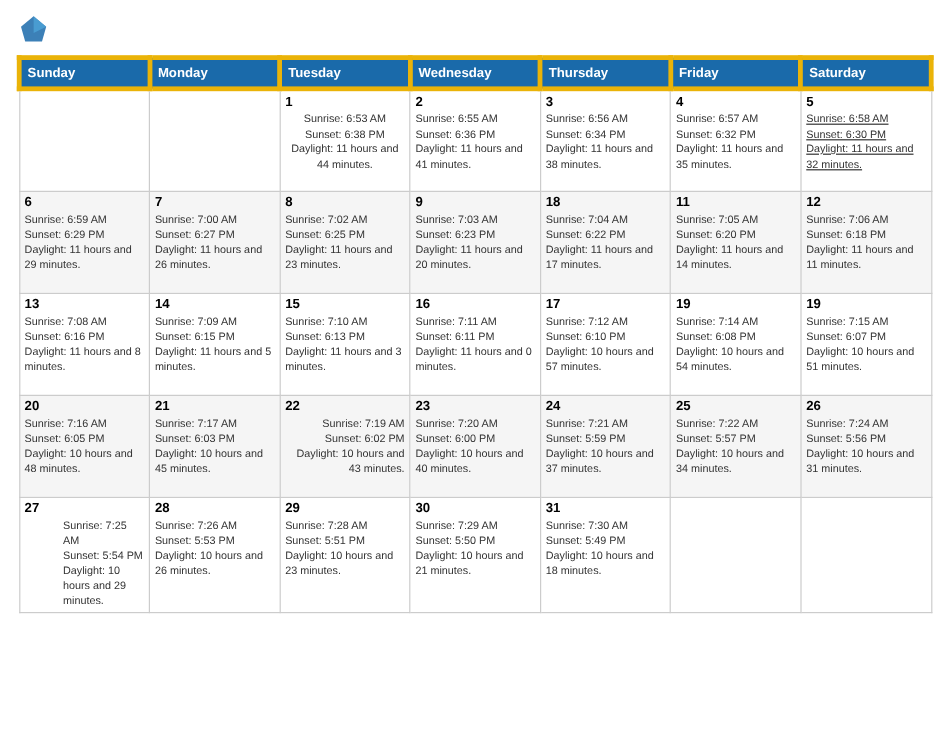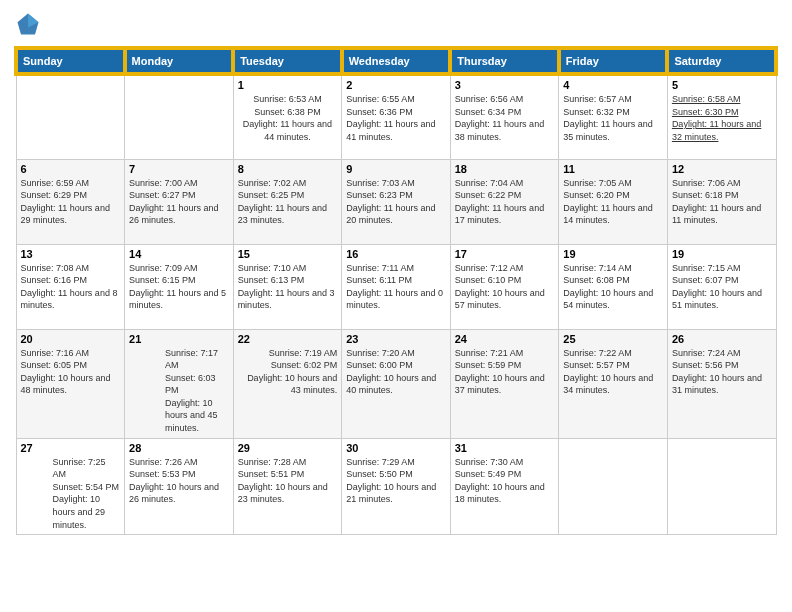--- a/index.html
+++ b/index.html
@@ -250,21 +250,21 @@
         </tr>
         <tr>
           <td>
             <span class="day-num">20</span>
             <div class="day-info" style="white-space: pre-line;">Sunrise: 7:16 AM
 Sunset: 6:05 PM
 Daylight: 10 hours and 48 minutes.</div>
           </td>
           <td>
             <span class="day-num">21</span>
-            <div class="day-info" style="white-space: pre-line; margin-left: 36px;">Sunrise: 7:17 AM
+            <div class="day-info" style="white-space: pre-line;">Sunrise: 7:17 AM
 Sunset: 6:03 PM
 Daylight: 10 hours and 45 minutes.</div>
           </td>
           <td>
             <span class="day-num">22</span>
             <div class="day-info" style="white-space: pre-line; text-align: right;">Sunrise: 7:19 AM
 Sunset: 6:02 PM
 Daylight: 10 hours and 43 minutes.</div>
           </td>
           <td>

